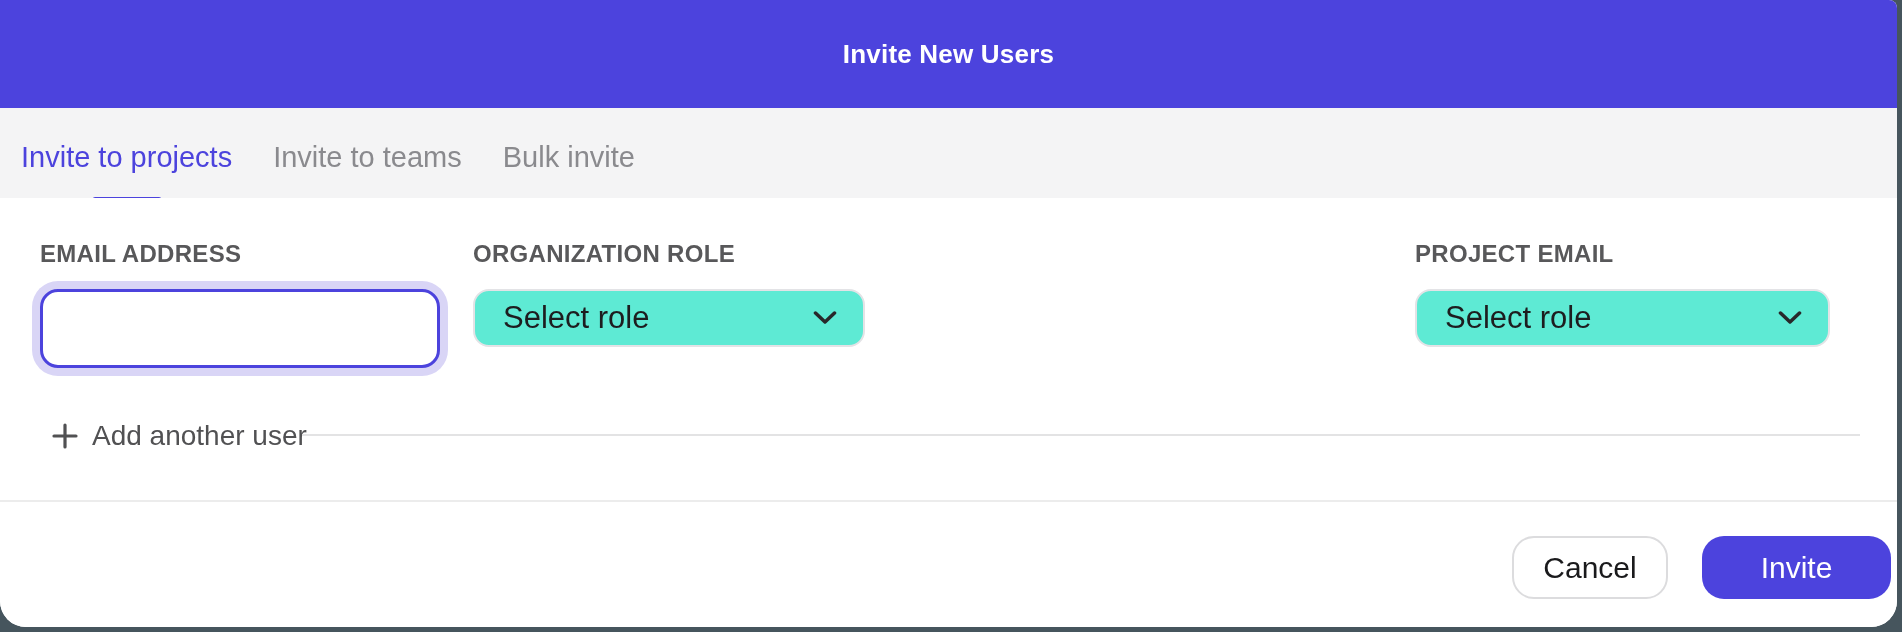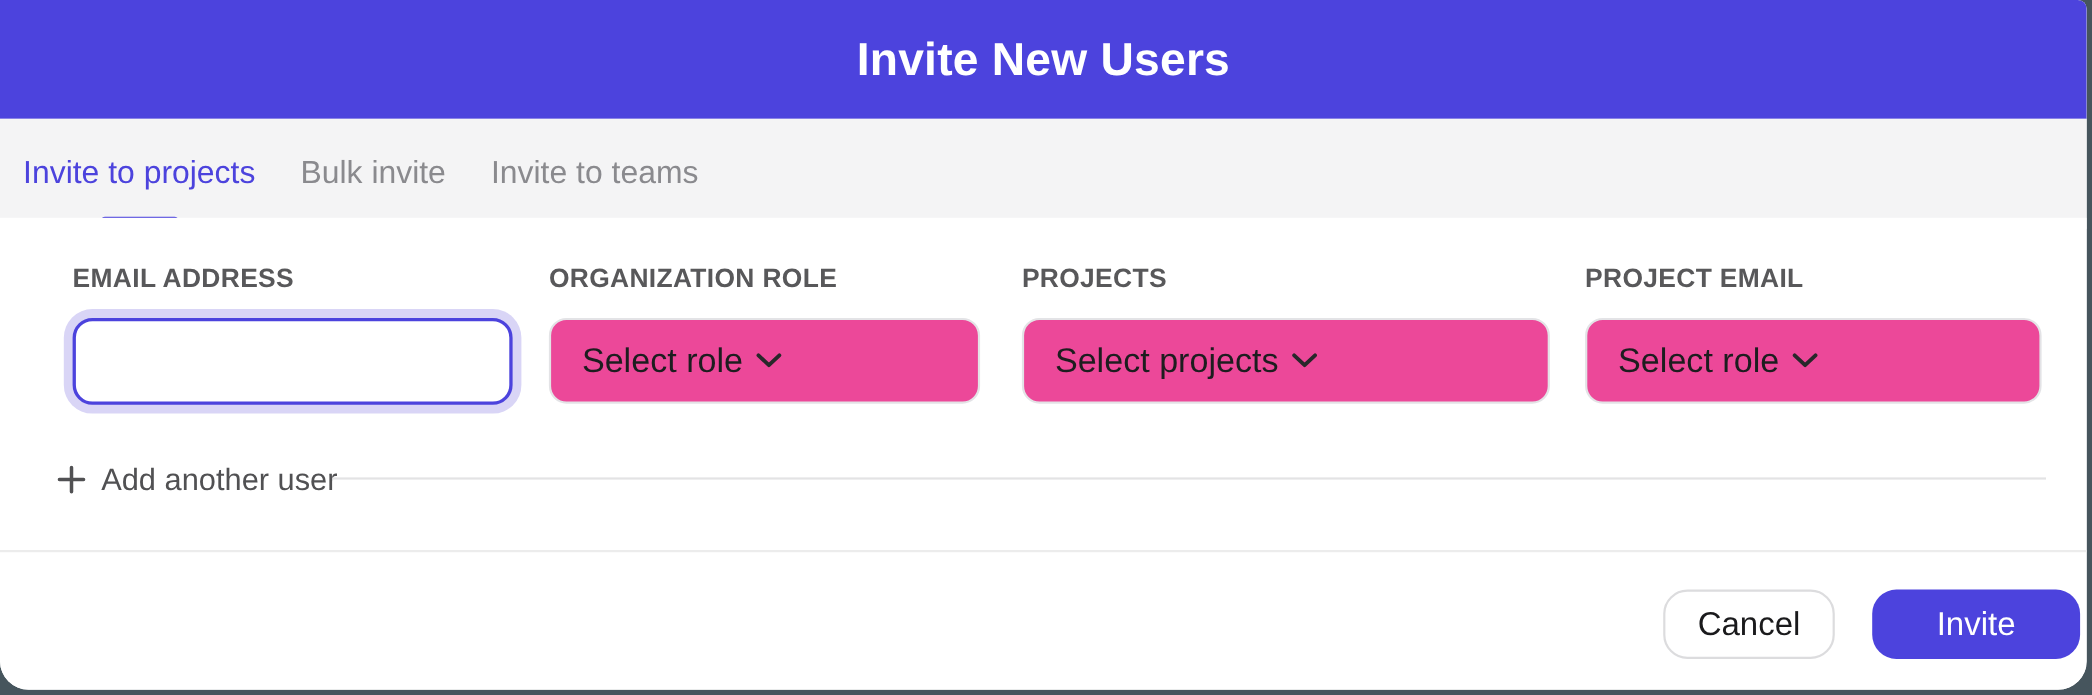--- a/index.html
+++ b/index.html
@@ -23,21 +23,21 @@
 
   
   .modal-header {
     position: absolute;
     left: 0; top: 0; right: 0;
     height: 108px;
     background: #4c43dd;
   }
   .modal-title {
     color: #ffffff;
-    font-size: 42px;
+    font-size: 26px;
     font-weight: 700;
     line-height: 108px;
     text-align: center;
     letter-spacing: 0.2px;
   }
 
   
   .tabbar {
     position: absolute;
     left: 0; top: 108px; right: 0;
@@ -68,21 +68,21 @@
     transform: translateX(-50%);
     bottom: 2px;
     width: 70px;
     height: 7px;
     border-radius: 4px;
     background: #4c43dd;
   }
 
   
   .form-area { position: absolute; left: 0; top: 198px; right: 0; height: 302px; background: #fff; }
-  .field { position: absolute; top: 43px; margin-left: 26px; }
+  .field { position: absolute; top: 43px; }
   .field label {
     display: block;
     font-size: 24px;
     font-weight: 700;
     color: #58585a;
     letter-spacing: 0.3px;
     line-height: 26px;
   }
   .field-email    { left: 40px;   width: 400px; }
   .field-orgrole  { left: 473px;  width: 392px; }
@@ -100,27 +100,27 @@
     font-size: 31px;
     font-family: inherit;
     color: #1d1d1f;
     padding: 0 24px;
     outline: none;
     cursor: text;
   }
   .select {
     margin-top: 22px;
     width: 100%;
-    height: 78px;
+    height: 58px;
     border: 2px solid #e3e3e6;
     border-radius: 16px;
-    background: #ec4899;
-    display: flex;
-    align-items: center;
-    justify-content: flex-start;
+    background: #5eead4;
+    display: flex;
+    align-items: center;
+    justify-content: space-between;
     padding: 0 26px 0 28px;
     cursor: pointer;
   }
   .select-value { font-size: 31px; color: #1d1d1f; }
   .chevron { flex: 0 0 auto; margin-left: 12px; }
 
   .add-row {
     position: absolute;
     left: 52px;
     top: 222px;
@@ -182,53 +182,44 @@
     <header class="modal-header">
       <h1 class="modal-title">Invite New Users</h1>
     </header>
 
     <nav class="tabbar">
       <button class="tab active">
         <span>Invite to projects</span>
         <span class="tab-underline"></span>
       </button>
       <button class="tab">
+        <span>Invite to teams</span>
+      </button>
+      <button class="tab">
         <span>Bulk invite</span>
-      </button>
-      <button class="tab">
-        <span>Invite to teams</span>
       </button>
     </nav>
 
     <section class="form-area">
 
       <div class="field field-email">
         <label>EMAIL ADDRESS</label>
         <input class="email-input" type="text" value="" placeholder="" style="">
       </div>
 
       <div class="field field-orgrole">
         <label>ORGANIZATION ROLE</label>
         <div class="select">
           <span class="select-value">Select role</span>
           <svg class="chevron" width="24" height="14" viewBox="0 0 24 14">
             <path d="M2.5 2 L12 11 L21.5 2" fill="none" stroke="#28282a" stroke-width="3.5" stroke-linecap="round" stroke-linejoin="round"></path>
           </svg>
         </div>
       </div>
 
-      <div class="field field-projects">
-        <label>PROJECTS</label>
-        <div class="select">
-          <span class="select-value">Select projects</span>
-          <svg class="chevron" width="24" height="14" viewBox="0 0 24 14">
-            <path d="M2.5 2 L12 11 L21.5 2" fill="none" stroke="#28282a" stroke-width="3.5" stroke-linecap="round" stroke-linejoin="round"></path>
-          </svg>
-        </div>
-      </div>
 
       <div class="field field-projrole">
         <label>PROJECT EMAIL</label>
         <div class="select">
           <span class="select-value">Select role</span>
           <svg class="chevron" width="24" height="14" viewBox="0 0 24 14">
             <path d="M2.5 2 L12 11 L21.5 2" fill="none" stroke="#28282a" stroke-width="3.5" stroke-linecap="round" stroke-linejoin="round"></path>
           </svg>
         </div>
       </div>

